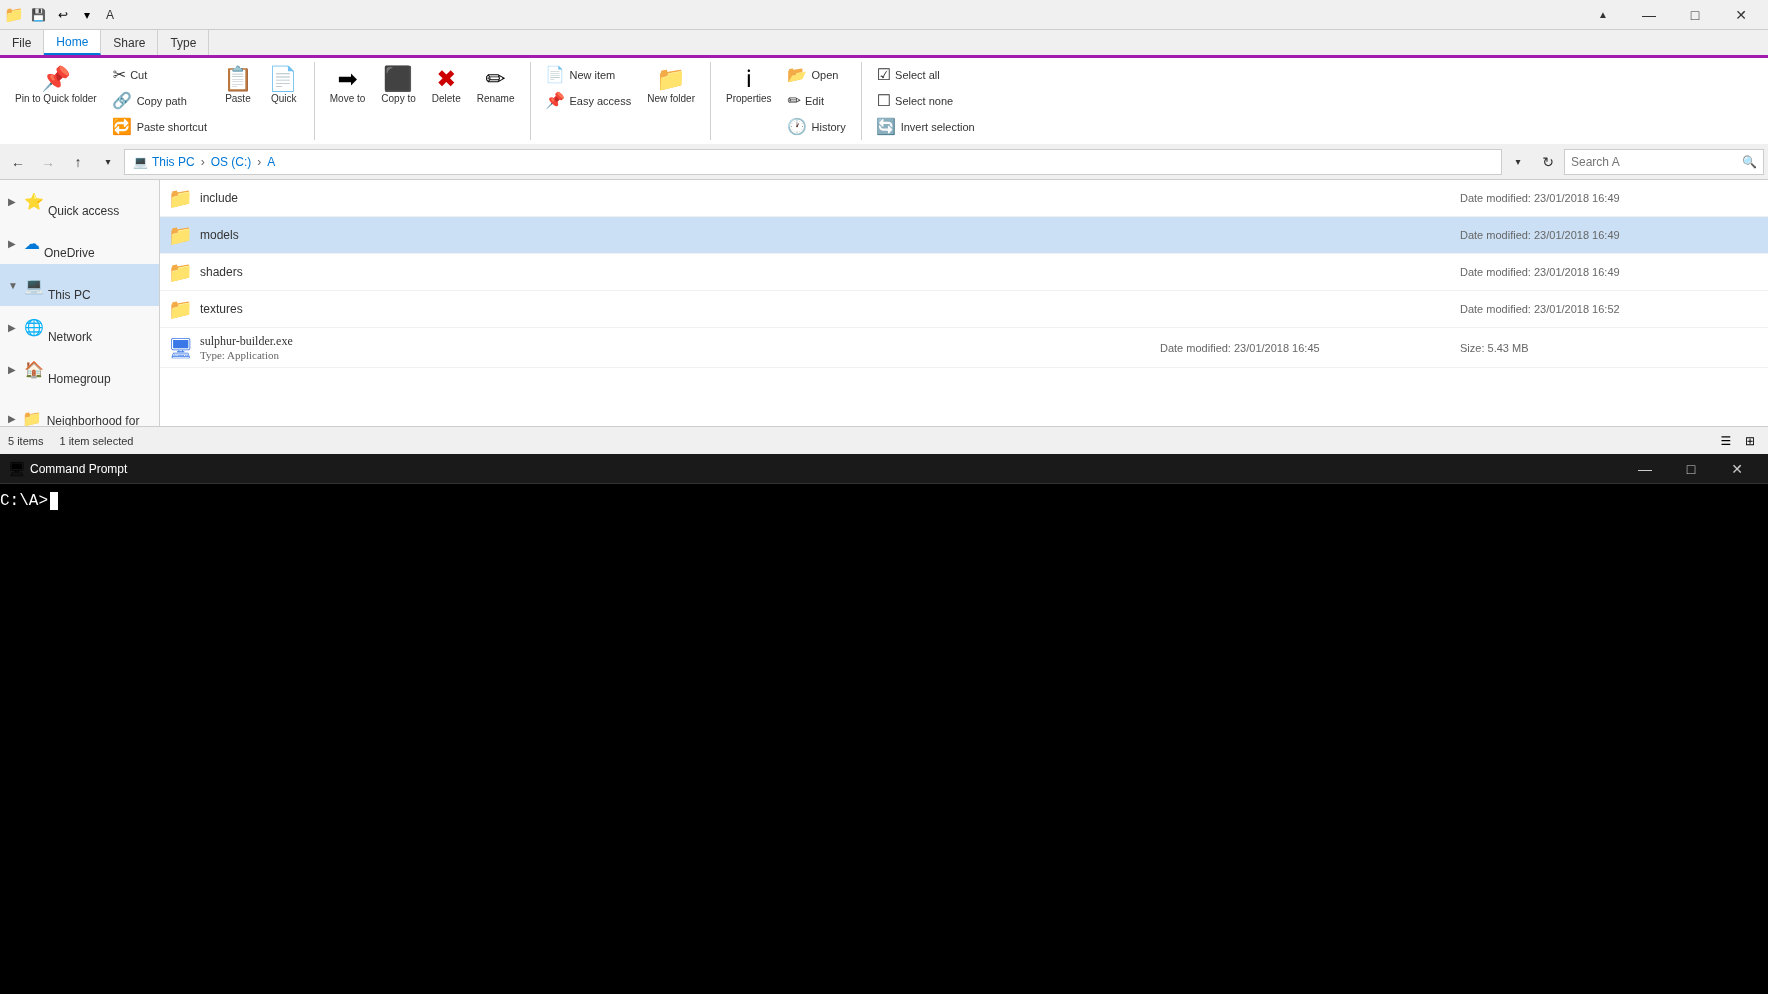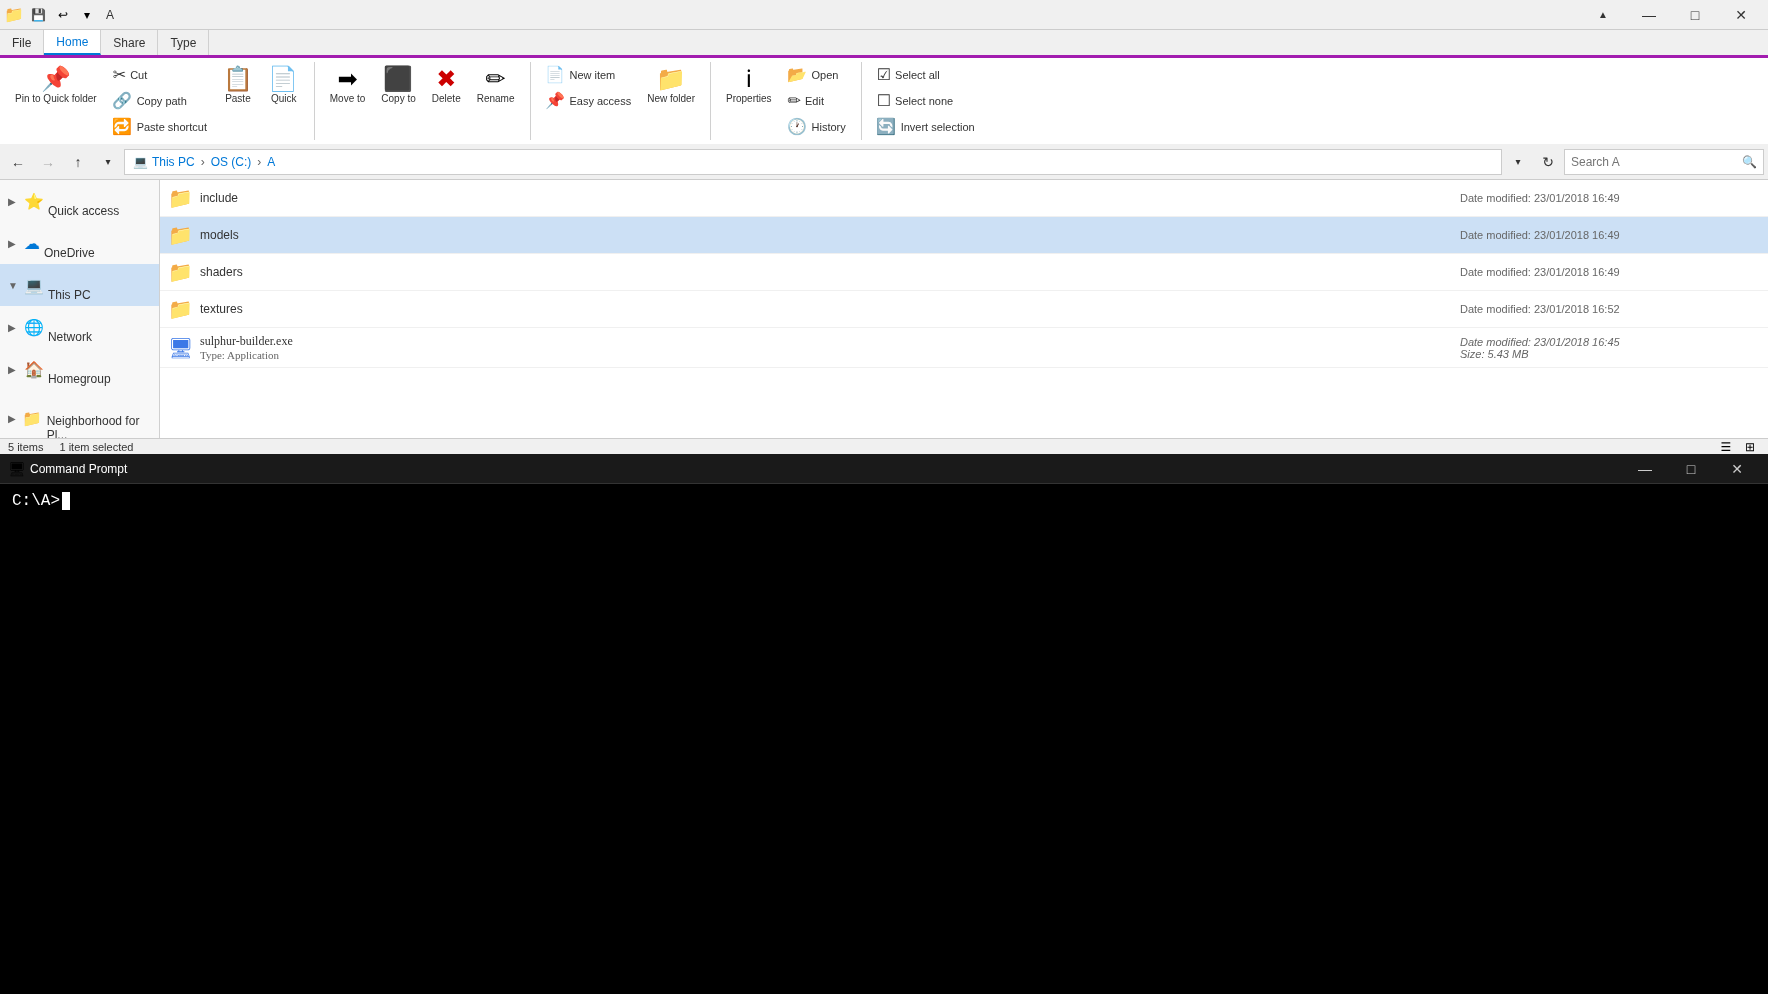--- a/index.html
+++ b/index.html
@@ -202,21 +202,21 @@
       cursor: pointer;
       min-height: 36px;
     }
     .file-row.selected { background: #cce0f5; }
     .file-row .file-icon { font-size: 20px; margin-right: 8px; width: 24px; text-align: center; }
     .file-row .file-name { flex: 1; font-size: 12px; color: #333; }
     .file-row .file-meta { font-size: 11px; color: #666; text-align: left; min-width: 300px; }
 
     
     .status-bar {
-      height: 16px;
+      height: 28px;
       background: #f0f0f0;
       border-top: 1px solid #ccc;
       display: flex;
       align-items: center;
       padding: 0 8px;
       font-size: 11px;
       color: #333;
       gap: 16px;
     }
     .status-bar-right { margin-left: auto; display: flex; gap: 4px; }
@@ -245,21 +245,21 @@
       border-bottom: 1px solid #333;
     }
     .cmd-title-icon { width: 16px; height: 16px; margin-right: 6px; font-size: 14px; }
     .cmd-title-text { font-size: 12px; color: #fff; flex: 1; }
     .cmd-ctrl-btn {
       width: 46px; height: 30px; display: flex; align-items: center; justify-content: center;
       cursor: pointer; border: none; background: transparent; font-size: 14px; color: #ccc;
     }
     .cmd-content {
       flex: 1;
-      padding: 8px 12px;
+      padding: 8px 0;
       color: #fff;
       font-family: 'Consolas', 'Courier New', monospace;
       font-size: 16px;
     }
     .cmd-prompt { display: flex; align-items: center; }
     .cmd-cursor {
       display: inline-block;
       width: 8px;
       height: 18px;
       background: #fff;
@@ -511,21 +511,21 @@
         <span class="file-name">textures</span>
         <span class="file-meta">Date modified: 23/01/2018 16:52</span>
       </div>
 
       <div class="file-row">
         <span class="file-icon" style="color:#3b78e7;">🖥</span>
         <div style="flex:1;font-family:Liberation Serif, serif;">
           <div class="file-name">sulphur-builder.exe</div>
           <div style="font-size:11px;color:#666;">Type: Application</div>
         </div>
-        <div style="display:flex;flex-direction:column;font-style:italic;">
+        <div style="display:flex;flex-direction:row;">
           <span class="file-meta">Date modified: 23/01/2018 16:45</span>
           <span class="file-meta">Size: 5.43 MB</span>
         </div>
       </div>
     </div>
   </div>
 
   <div class="status-bar">
     <span>5 items</span>
     <span>1 item selected</span>

